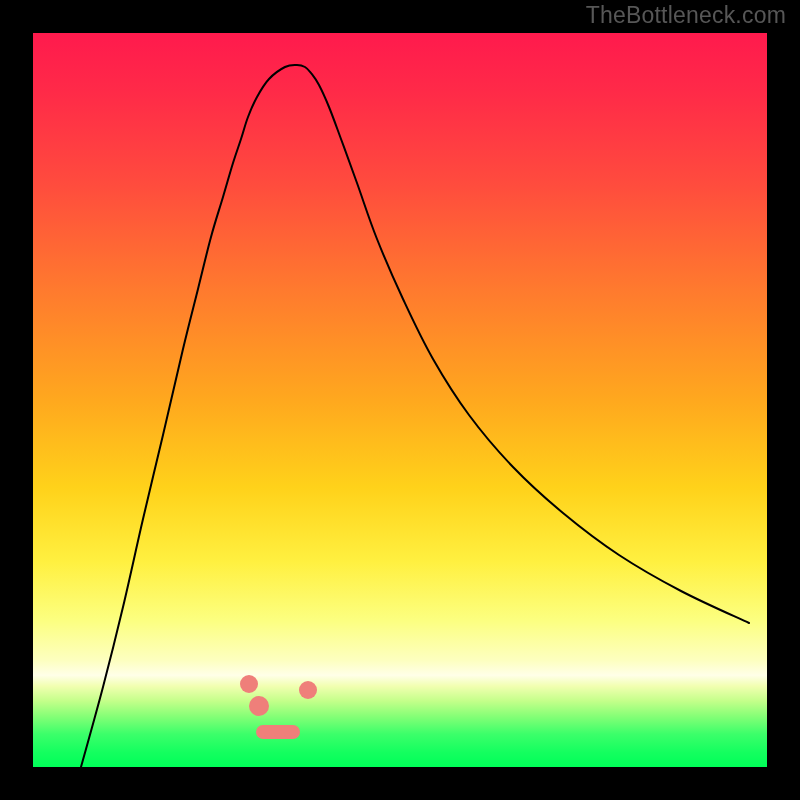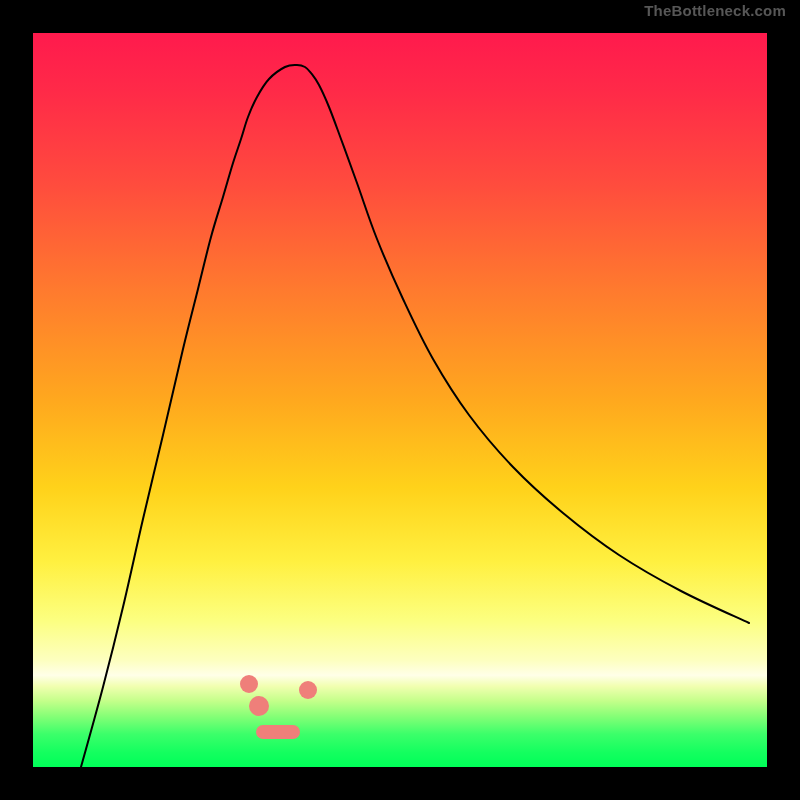--- a/index.html
+++ b/index.html
@@ -37,22 +37,22 @@
       #14ff5f 98%,
       #00ff58 100%
     );
   }
   .watermark {
     position: absolute;
     right: 14px;
     top: 2px;
     color: #575757;
     font-family: Arial, Helvetica, sans-serif;
-    font-size: 15px;
-    font-weight: 700;
+    font-size: 23px;
+    font-weight: 400;
     letter-spacing: 0.2px;
     user-select: none;
   }
   svg.curve {
     position: absolute;
     left: 0;
     top: 0;
     width: 100%;
     height: 100%;
     pointer-events: none;

